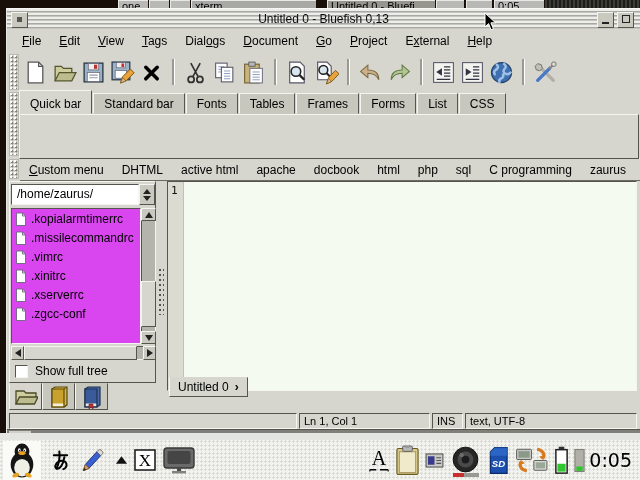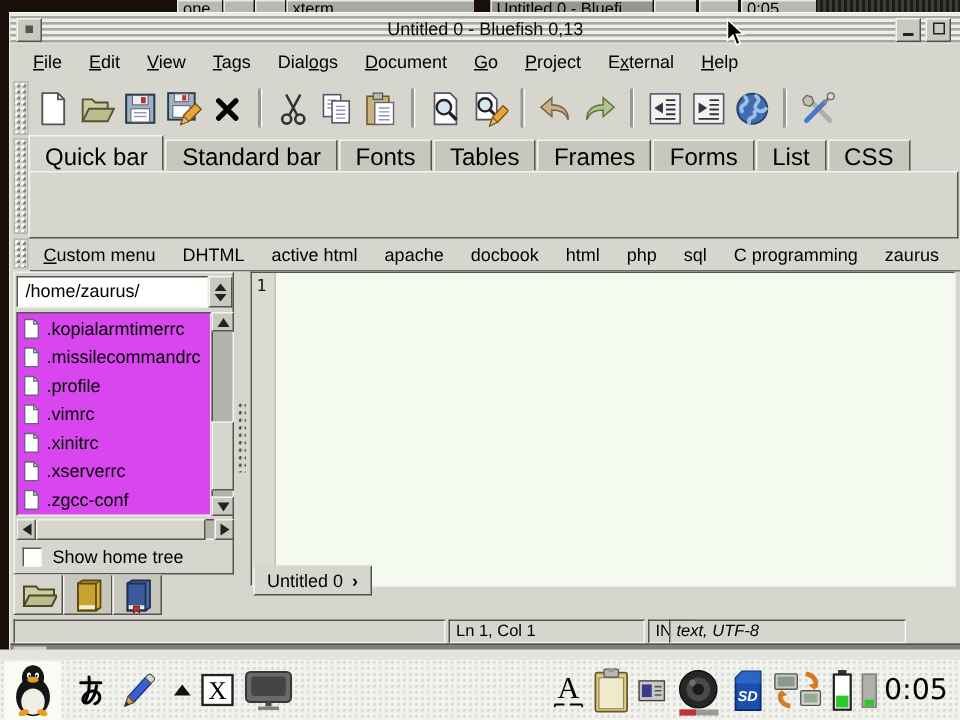--- a/index.html
+++ b/index.html
@@ -24,21 +24,21 @@
   .grip{position:absolute;width:10px;background-color:#d6d6ce;
     background-image:radial-gradient(circle at 1.2px 1.2px,#fcfcf8 1px,rgba(0,0,0,0) 1.2px),
       radial-gradient(circle at 2.4px 2.4px,#84847c 1px,rgba(0,0,0,0) 1.2px);
     background-size:4px 4px;border:1px solid #b8b8b0;box-sizing:border-box;}
   #toolbar{position:absolute;left:14px;top:44px;height:38px;display:flex;align-items:center;}
   .tool-btn{width:29px;height:30px;display:flex;align-items:center;justify-content:center;}
   .tool-btn svg{width:25px;height:25px;}
   .tool-sep{width:2px;height:26px;margin:0 6px;background:#9a9a92;border-right:1px solid #fff;}
   
   #quicktabs{position:absolute;left:12px;top:82px;height:23px;display:flex;align-items:flex-end;}
-  .tab{font-size:16px;padding:3px 10px 4px 10px;background:#c7c7be;margin-right:1px;
+  .tab{font-size:12px;padding:3px 10px 4px 10px;background:#c7c7be;margin-right:1px;
     border:1px solid;border-color:#f4f4f0 #55554d #c7c7be #f4f4f0;height:12px;}
   .tab.active{background:#d6d6ce;border-color:#f4f4f0 #55554d #d6d6ce #f4f4f0;padding-top:6px;z-index:3;}
   #qpage{position:absolute;left:12px;top:105px;width:618px;height:43px;background:#d6d6ce;z-index:1;}
   #custommenu{border-top:1px solid #f4f4f0;border-bottom:1px solid #6a6a62;}
   
   #main{position:absolute;left:0;top:172px;width:634px;height:232px;}
   #leftpanel{position:absolute;left:2px;top:0;width:147px;height:232px;}
   .panel-frame{position:absolute;left:0;top:0;width:147px;height:202px;box-sizing:border-box;}
   #pathentry{position:absolute;left:2px;top:3px;width:128px;height:21px;background:#fff;
     font-size:12px;line-height:19px;padding-left:5px;box-sizing:border-box;}
@@ -349,56 +349,47 @@
               </span>
               <span>.missilecommandrc</span>
             </div>
             <div class="file-row">
               <span style="display:flex">
                 <svg viewBox="0 0 12 14">
                   <path d="M1.5 1h6l3 3v9.5h-9z" fill="#fff" stroke="#667" stroke-width="0.9"></path>
                   <path d="M7.5 1v3h3" fill="none" stroke="#667" stroke-width="0.9"></path>
                 </svg>
               </span>
-              <span>.profile</span>
+              <span>.vimrc</span>
             </div>
             <div class="file-row">
               <span style="display:flex">
                 <svg viewBox="0 0 12 14">
                   <path d="M1.5 1h6l3 3v9.5h-9z" fill="#fff" stroke="#667" stroke-width="0.9"></path>
                   <path d="M7.5 1v3h3" fill="none" stroke="#667" stroke-width="0.9"></path>
                 </svg>
               </span>
-              <span>.vimrc</span>
+              <span>.xinitrc</span>
             </div>
             <div class="file-row">
               <span style="display:flex">
                 <svg viewBox="0 0 12 14">
                   <path d="M1.5 1h6l3 3v9.5h-9z" fill="#fff" stroke="#667" stroke-width="0.9"></path>
                   <path d="M7.5 1v3h3" fill="none" stroke="#667" stroke-width="0.9"></path>
                 </svg>
               </span>
-              <span>.xinitrc</span>
+              <span>.xserverrc</span>
             </div>
             <div class="file-row">
               <span style="display:flex">
                 <svg viewBox="0 0 12 14">
                   <path d="M1.5 1h6l3 3v9.5h-9z" fill="#fff" stroke="#667" stroke-width="0.9"></path>
                   <path d="M7.5 1v3h3" fill="none" stroke="#667" stroke-width="0.9"></path>
                 </svg>
               </span>
-              <span>.xserverrc</span>
-            </div>
-            <div class="file-row">
-              <span style="display:flex">
-                <svg viewBox="0 0 12 14">
-                  <path d="M1.5 1h6l3 3v9.5h-9z" fill="#fff" stroke="#667" stroke-width="0.9"></path>
-                  <path d="M7.5 1v3h3" fill="none" stroke="#667" stroke-width="0.9"></path>
-                </svg>
-              </span>
               <span>.zgcc-conf</span>
             </div>
           </div>
 
         <div class="sb in" style="position:absolute;left:132px;top:27px;width:15px;height:136px;background:#b4b4ac;"></div>
         <div class="sb-btn out" style="left:132px;top:27px;width:15px;height:13px;">
             <div class="arr arr-up"></div>
           </div>
         <div class="out" style="position:absolute;left:132px;top:100px;width:15px;height:46px;background:#d6d6ce;box-sizing:border-box;"></div>
         <div class="sb-btn out" style="left:132px;top:150px;width:15px;height:13px;">
@@ -409,21 +400,21 @@
         <div class="sb-btn out" style="left:2px;top:165px;width:13px;height:14px;">
             <div class="arr arr-left"></div>
           </div>
         <div class="out" style="position:absolute;left:15px;top:165px;width:113px;height:14px;background:#d6d6ce;box-sizing:border-box;"></div>
         <div class="sb-btn out" style="left:134px;top:165px;width:13px;height:14px;">
             <div class="arr arr-right"></div>
           </div>
 
         <div id="checkrow">
           <div id="checkbox" class="in"></div>
-          <span>Show home tree</span>
+          <span>Show full tree</span>
         </div>
         <div id="sidetabs">
             <div class="side-tab active">
               <span style="display:flex">
                 <svg viewBox="0 0 24 24">
                   <path d="M2 19V6h8l2 2h10v4" fill="#cdcda0" stroke="#4a4a28" stroke-width="1.3"></path>
                   <path d="M2 19l3.5-7H24l-3.5 7z" fill="#bcbc8e" stroke="#4a4a28" stroke-width="1.3"></path>
                 </svg>
               </span>
             </div>
@@ -464,21 +455,21 @@
             <span>Untitled 0</span>
             <span class="arrow-glyph">›</span>
           </div>
         </div>
       </div>
     </div>
 
     <div class="status-seg in" style="left:2px;width:288px;"></div>
     <div class="status-seg in" style="left:292px;width:131px;">Ln 1, Col 1</div>
     <div class="status-seg in" style="left:425px;width:31px;">INS</div>
-    <div class="status-seg in" style="left:439px;width:158px;font-style:italic;">text, UTF-8</div>
+    <div class="status-seg in" style="left:458px;width:172px;">text, UTF-8</div>
 
     <div id="winbottom">
         <div></div>
       </div>
   </div>
 
   <div id="gap"></div>
 
   <div id="taskbar">
     <div id="tbleft">

